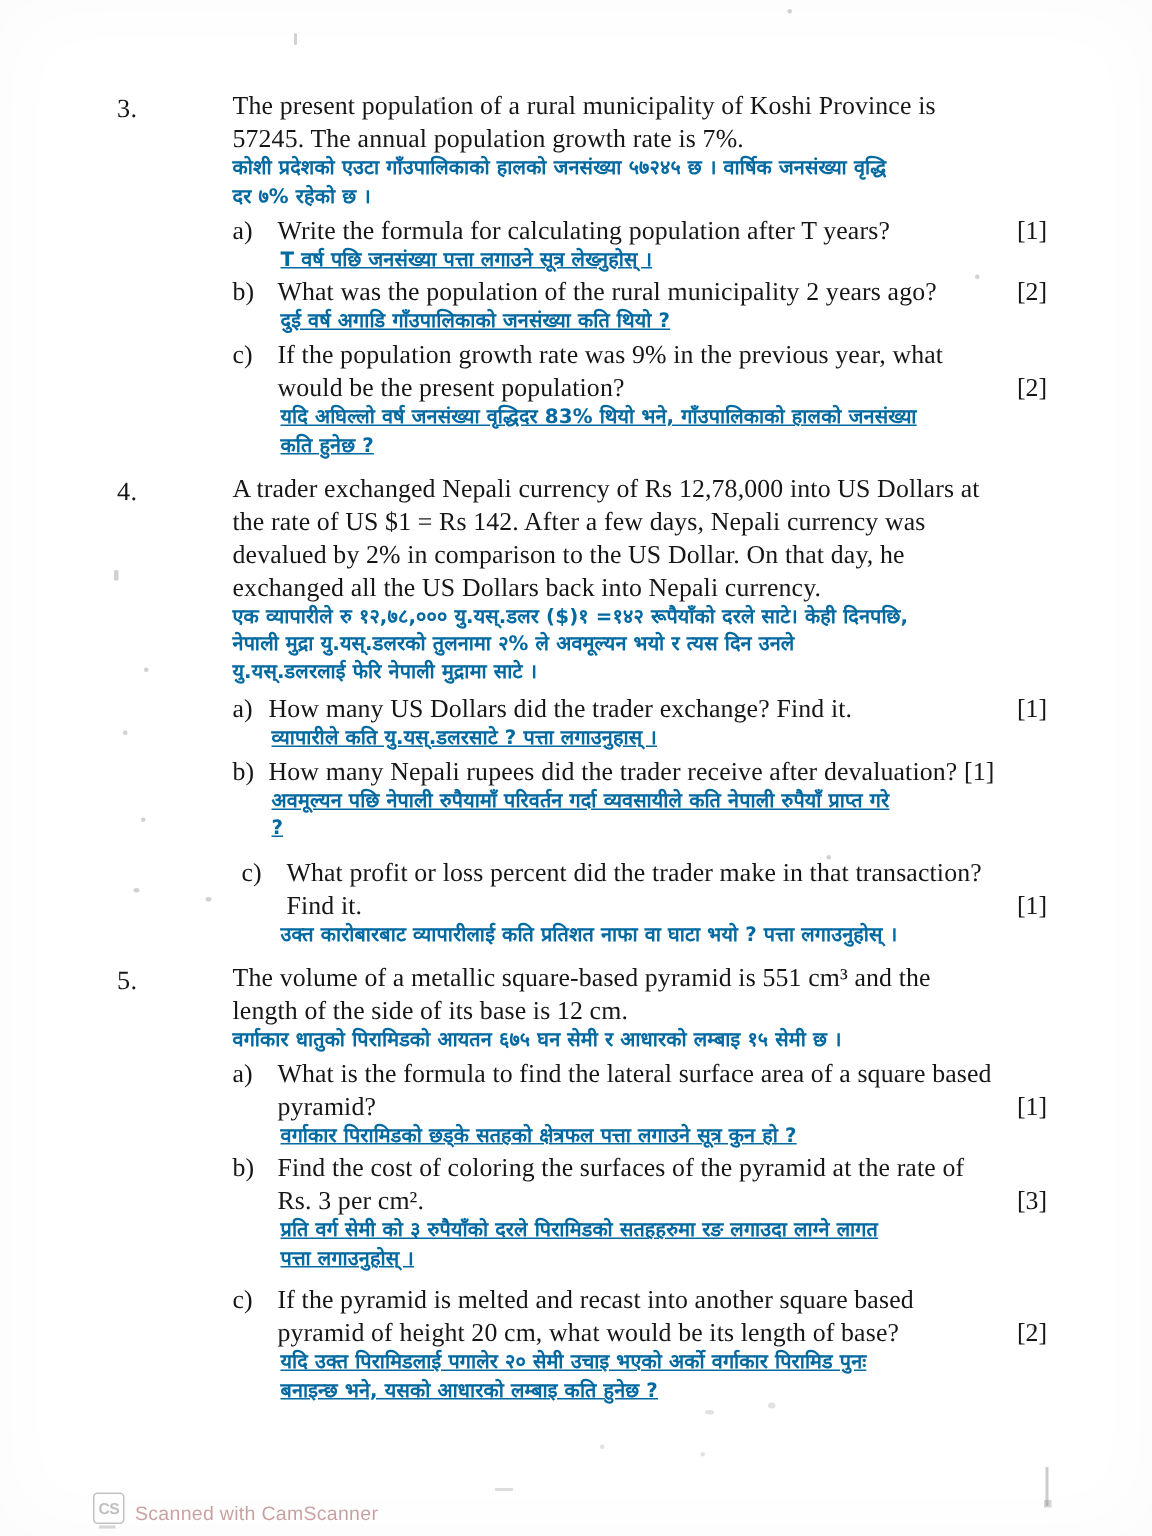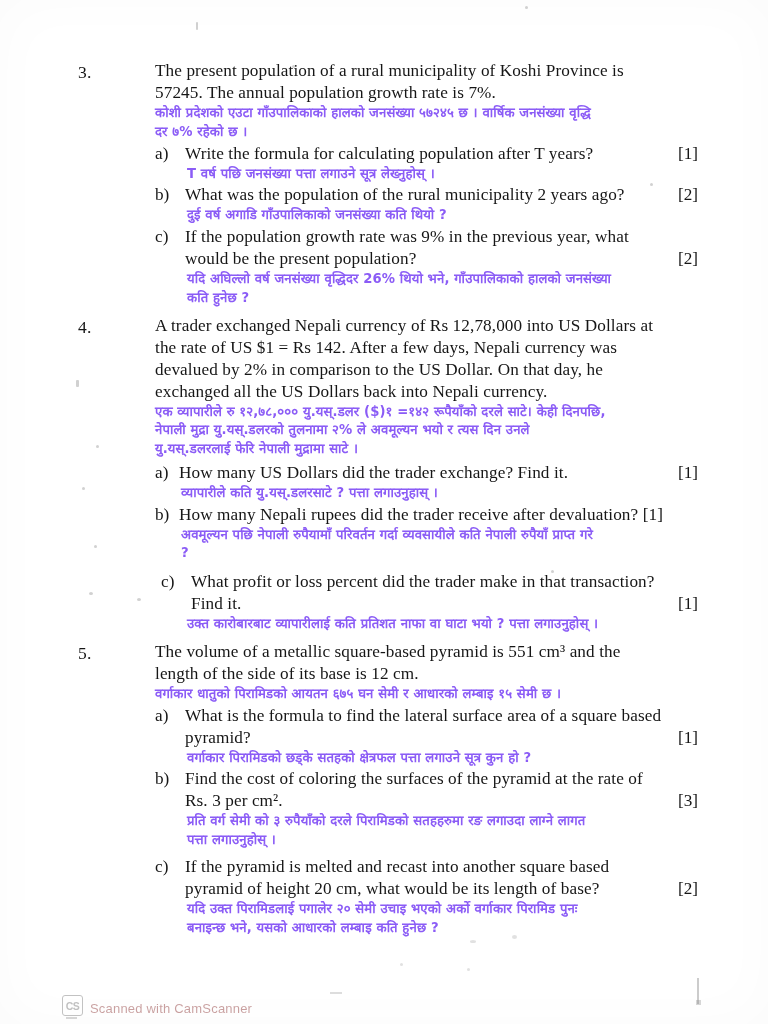--- a/index.html
+++ b/index.html
@@ -70,21 +70,21 @@
     letter-spacing: .1px;
     text-align: left;
   }
   
   .np {
     font-family: "DejaVu Sans", sans-serif;
     font-size: 13.2px;
     line-height: 1.42;
     letter-spacing: .1px;
     font-weight: 600;
-    color: #8b5cf6;
+    color: #0369a1;
   }
 
   
   .subs {
     margin-top: 1px;
   }
   .sub {
     display: flex;
     align-items: flex-start;
     margin-bottom: 1px;
@@ -106,21 +106,21 @@
     gap: 18px;
   }
   .linerow .txt { flex: 1 1 auto; }
   .marks {
     flex: 0 0 auto;
     font-size: 17.2px;
     line-height: 1.28;
     white-space: nowrap;
     padding-left: 6px;
   }
-  .np-indent { padding-left: 2px; }
+  .np-indent { padding-left: 2px; text-decoration: underline; }
 
   
   .q4 .sub-lbl { flex: 0 0 24px; width: 24px; }
 
   
   .footer {
     position: absolute;
     left: 62px;
     bottom: 8px;
     display: flex;
@@ -221,21 +221,21 @@
           </div>
 
           <div class="sub">
             <div class="sub-lbl">c)</div>
             <div class="sub-body">
               <div class="en">If the population growth rate was 9% in the previous year, what</div>
               <div class="linerow">
                 <div class="en txt">would be the present population?</div>
                 <div class="marks">[2]</div>
               </div>
-              <div class="np np-indent">यदि अघिल्लो वर्ष जनसंख्या वृद्धिदर 26% थियो भने, गाँउपालिकाको हालको जनसंख्या</div>
+              <div class="np np-indent">यदि अघिल्लो वर्ष जनसंख्या वृद्धिदर 83% थियो भने, गाँउपालिकाको हालको जनसंख्या</div>
               <div class="np np-indent">कति हुनेछ ?</div>
             </div>
           </div>
         </div>
       </div>
     </div>
 
     <div class="question q4" style="margin-bottom:6px;">
       <div class="q-num">4.</div>
       <div class="q-body">

